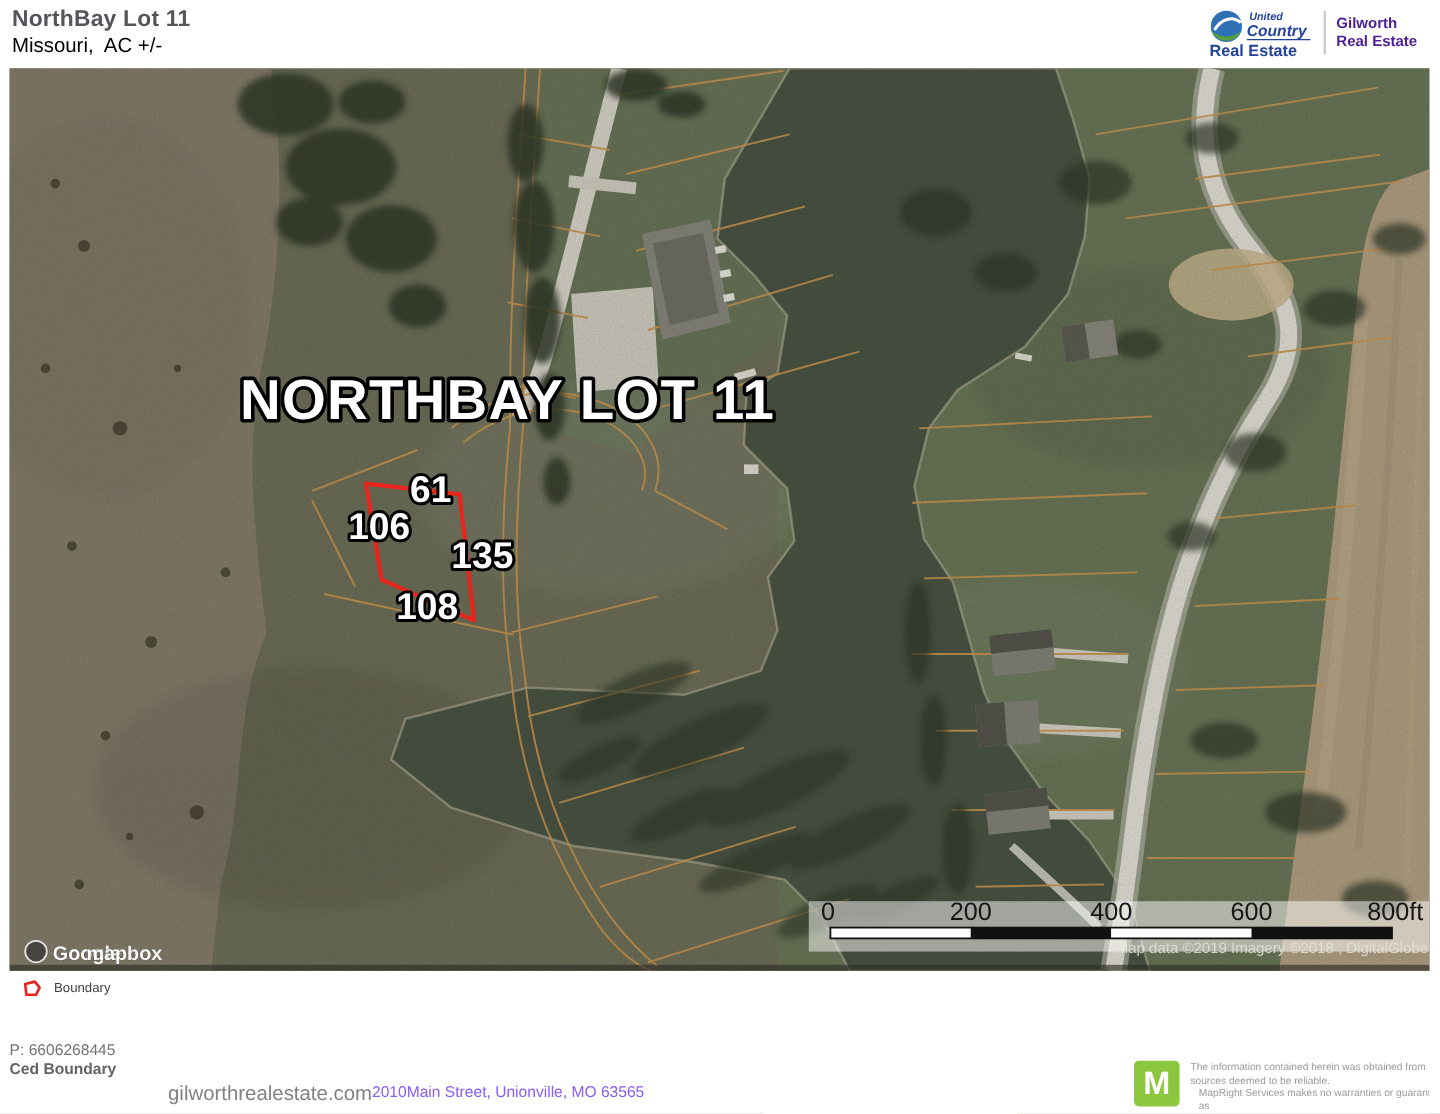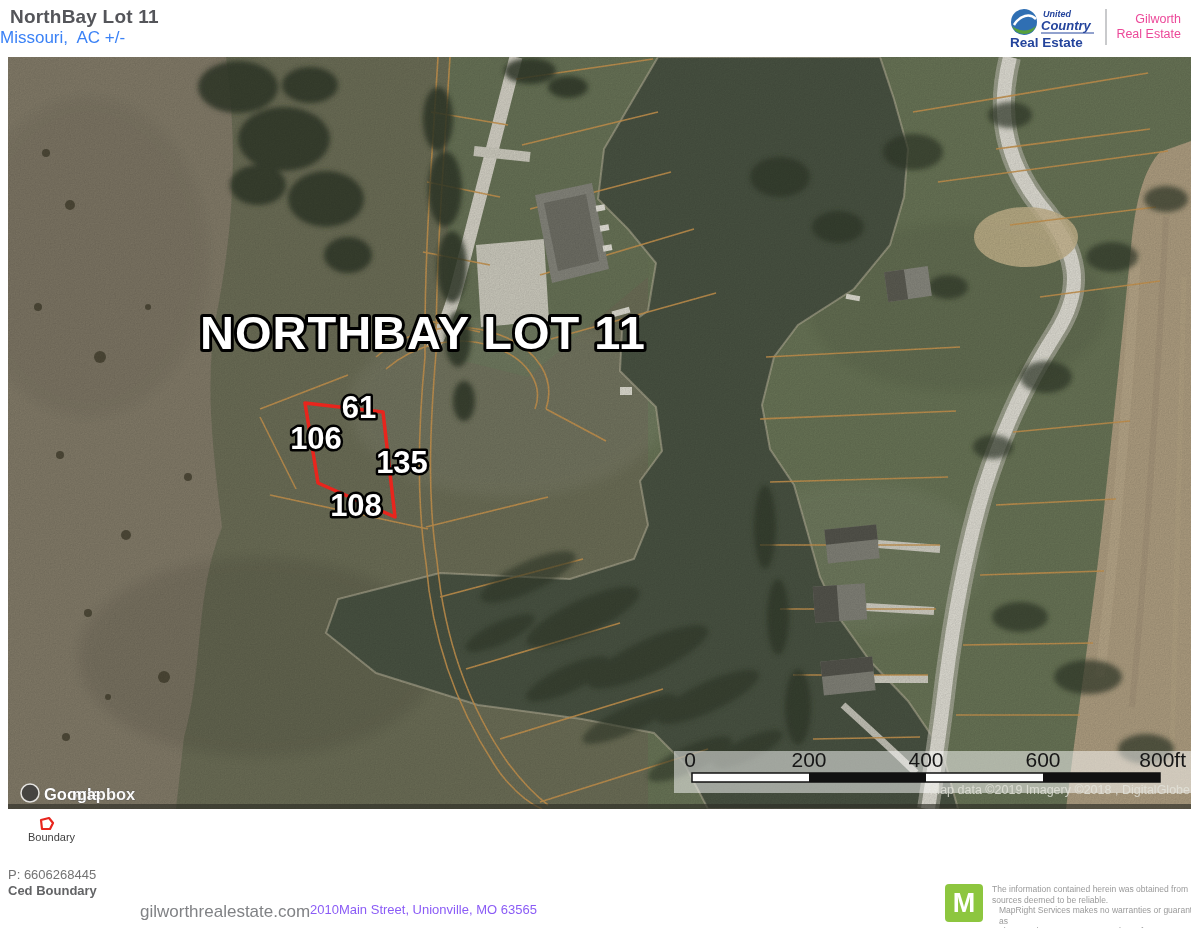--- a/index.html
+++ b/index.html
@@ -1,37 +1,37 @@
 <!DOCTYPE html>
 <html><head>
 <meta charset="utf-8">
 <style>
   html,body{margin:0;padding:0;background:#fff;}
   #page{position:relative;width:1191px;height:928px;background:#fff;overflow:hidden;
         font-family:"Liberation Sans",sans-serif;}
   
   #hdr-title{position:absolute;left:10px;top:6px;font-size:19px;font-weight:700;color:#54555a;letter-spacing:.2px;}
-  #hdr-sub{position:absolute;left:0;top:28px;font-size:17px;color:#3b82f6;white-space:pre;}
+  #hdr-sub{position:absolute;left:10px;top:28px;font-size:17px;color:#000000;white-space:pre;}
   #brand{position:absolute;right:10px;top:4px;display:flex;align-items:center;gap:9px;}
   #brand .divider{width:2px;height:36px;background:#c9cacc;}
   #gw{display:flex;flex-direction:column;justify-content:center;line-height:15px;}
-  #gw div{font-size:12.5px;font-weight:400;color:#ec4899;text-align:right;}
+  #gw div{font-size:12.5px;font-weight:700;color:#4c1d95;}
   
   #map{position:absolute;left:8px;top:57px;width:1189px;height:752px;background:#70725a;}
   svg text{font-family:"Liberation Sans",sans-serif;}
   .maptitle{font-size:47px;font-weight:800;fill:#fff;stroke:#000;stroke-width:6px;
             paint-order:stroke;stroke-linejoin:round;letter-spacing:1px;}
   .lotnum{font-size:31px;font-weight:800;fill:#fff;stroke:#000;stroke-width:5px;
           paint-order:stroke;stroke-linejoin:round;}
   .ticklbl{font-size:21px;fill:#161616;}
   .attr{font-size:12.5px;fill:#e3e3da;opacity:.85;}
   .wmark{font-size:16.5px;font-weight:700;fill:#fff;stroke:#4a4a4a;stroke-width:.6px;paint-order:stroke;}
   .uc-it{font-style:italic;font-weight:700;fill:#24449c;}
   
-  #legend{position:absolute;left:18px;top:816px;display:flex;align-items:center;flex-direction:column;}
+  #legend{position:absolute;left:18px;top:816px;display:flex;align-items:center;}
   #legend span{margin-left:10px;font-size:11px;color:#3f3f3f;}
   
   #f-agent{position:absolute;left:8px;top:883px;font-size:13px;font-weight:700;color:#636466;}
   #f-phone{position:absolute;left:8px;top:867px;font-size:13px;color:#737373;}
   #f-web{position:absolute;left:140px;top:902px;font-size:17px;color:#808285;}
   #f-addr{position:absolute;left:310px;top:902px;font-size:13px;color:#8b5cf6;}
   #mr-logo{position:absolute;left:945px;top:884px;width:38px;height:38px;background:#8dc63f;
            border-radius:4px;color:#fff;font-size:27px;font-weight:700;display:flex;
            align-items:center;justify-content:center;}
   #mr-text{position:absolute;left:992px;top:884px;width:215px;font-size:8.5px;line-height:10.5px;color:#9a9a9a;}

